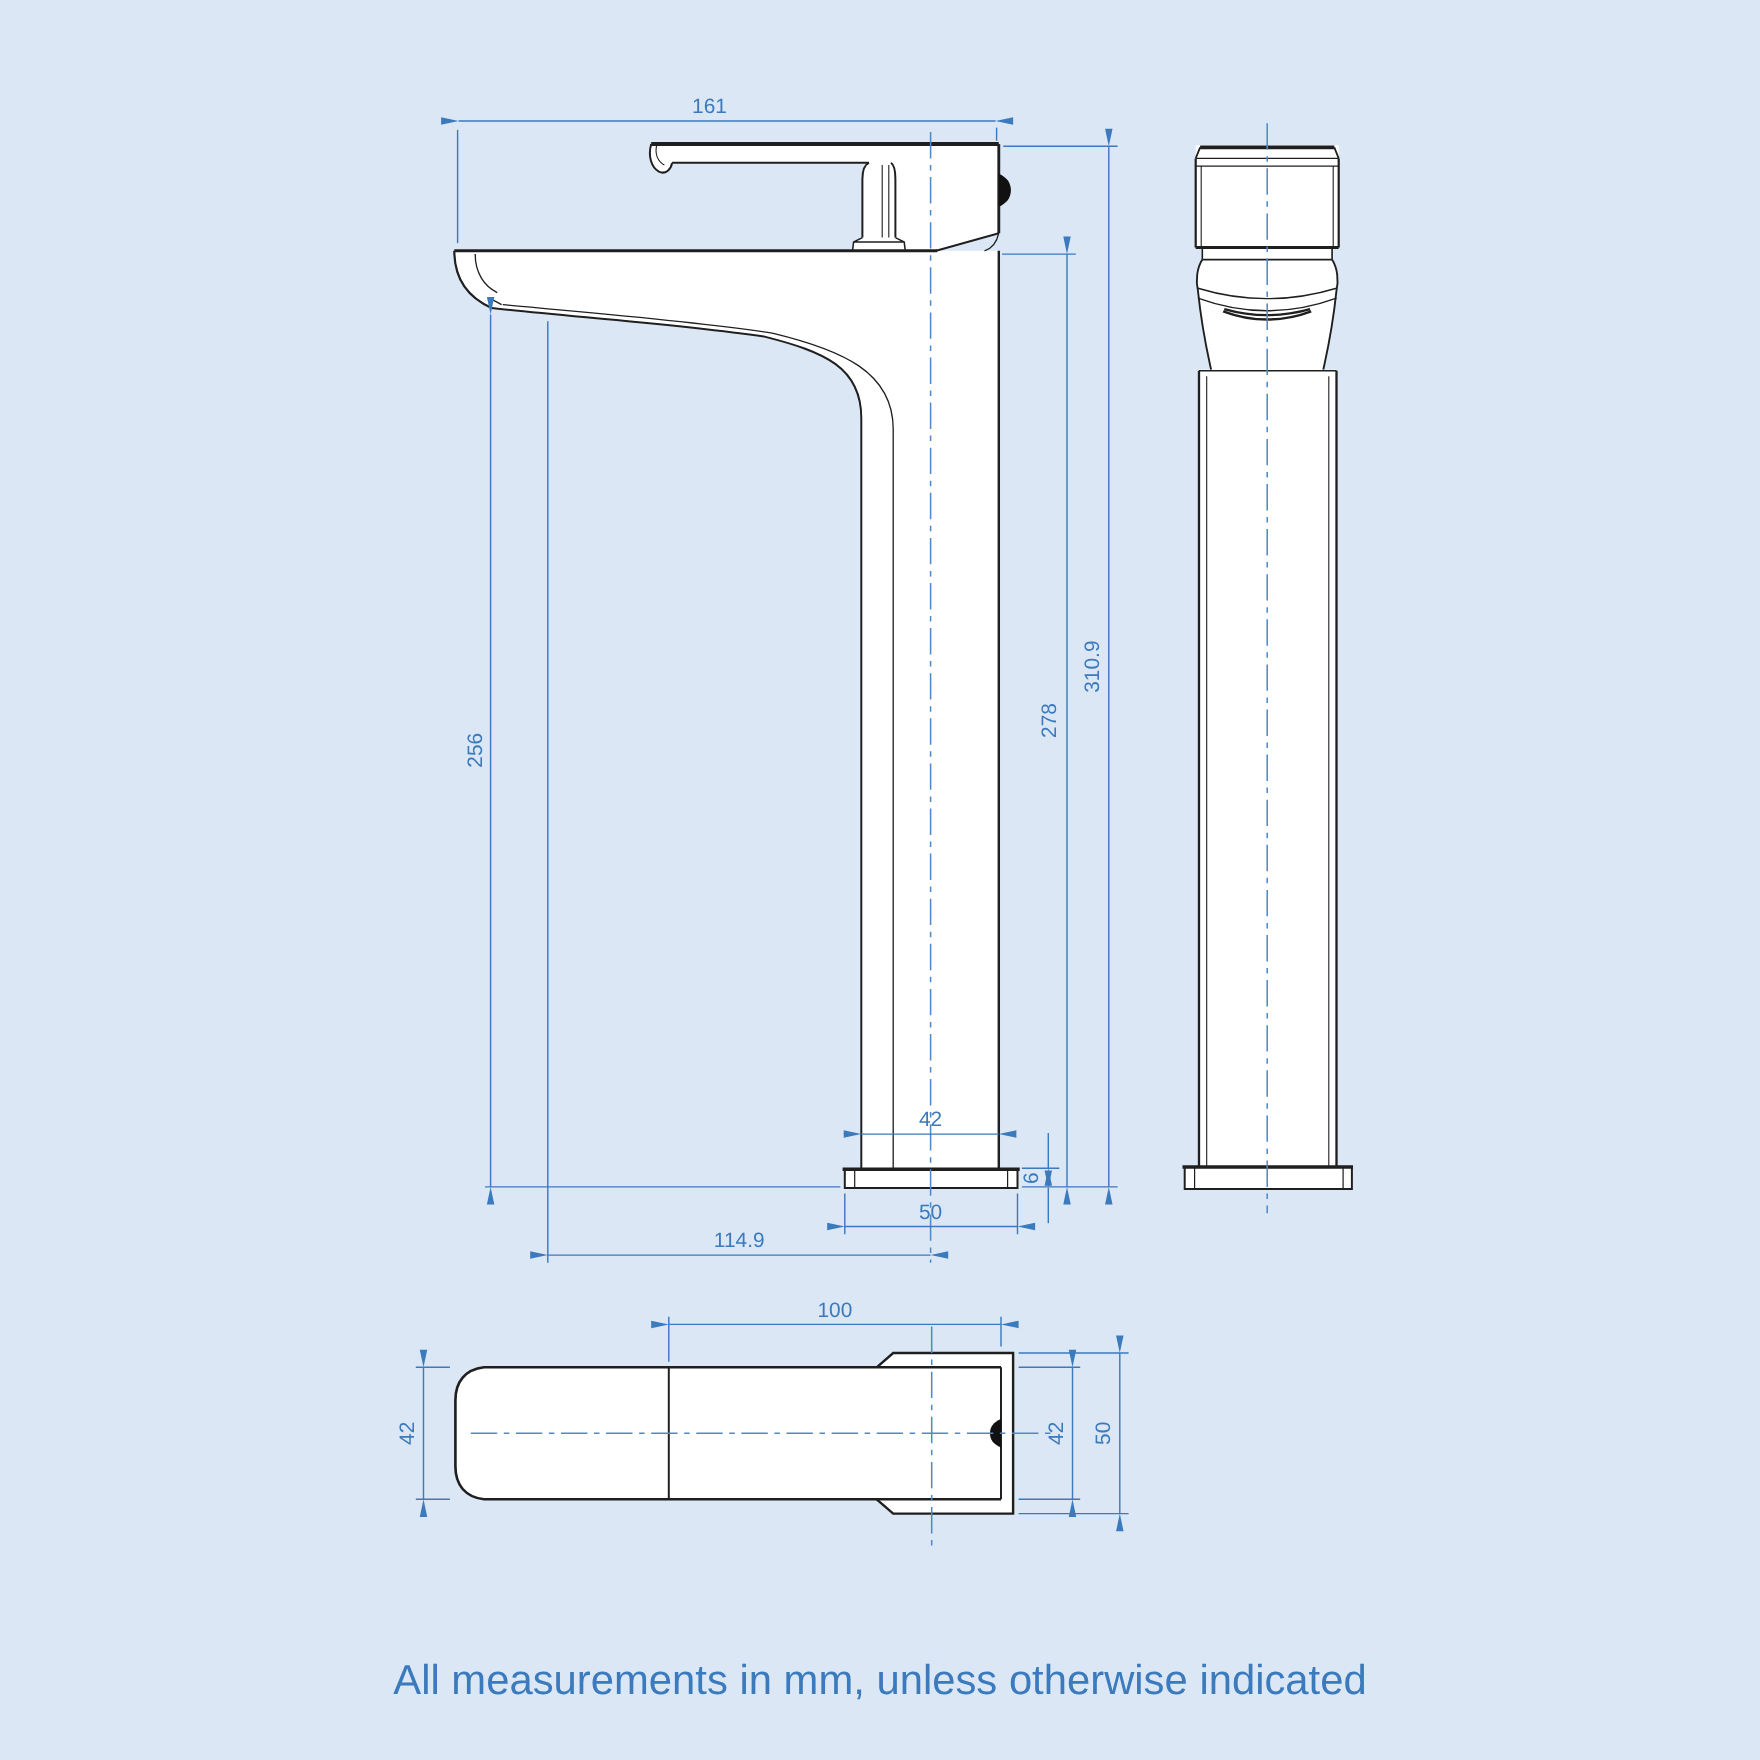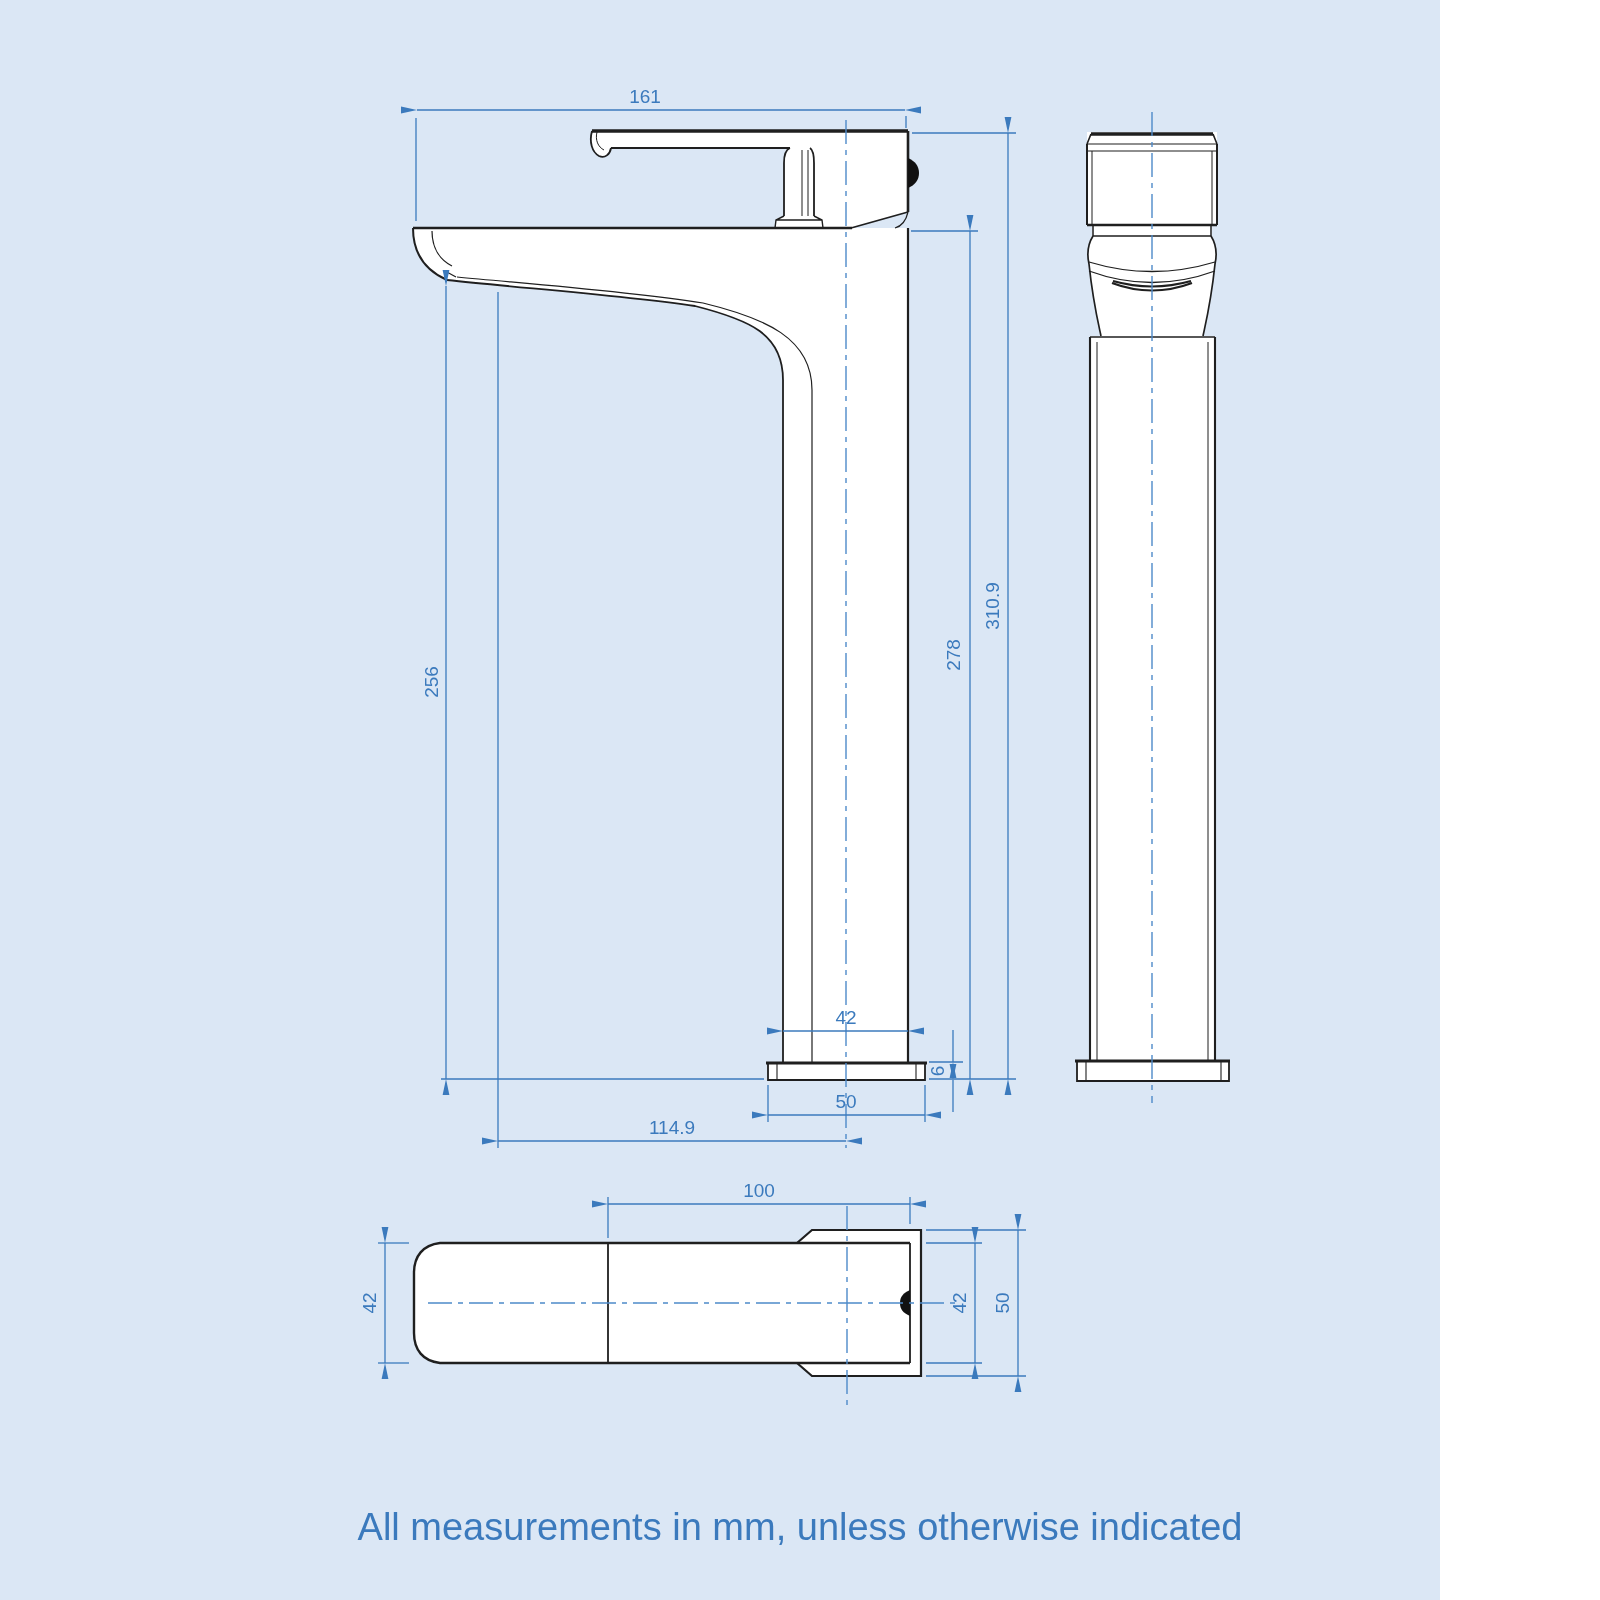--- a/index.html
+++ b/index.html
@@ -1,17 +1,17 @@
 <!DOCTYPE html>
 <html><head>
 <meta charset="utf-8">
 <style>
   html,body{margin:0;padding:0;}
   body{font-family:"Liberation Sans", sans-serif;}
-  .canvas{position:relative;width:1440px;height:1600px;background:#dbe7f5;overflow:hidden;}
+  .canvas{position:relative;width:1600px;height:1600px;background:#dbe7f5;overflow:hidden;}
   svg{display:block;}
   .dimtext{font-family:"Liberation Sans", sans-serif;font-size:19px;fill:#3b7abd;}
   .caption{font-family:"Liberation Sans", sans-serif;font-size:38px;fill:#3b7abd;}
 </style>
 </head>
 <body>
 
 <div class="canvas">
 <svg width="1600" height="1600" viewBox="0 0 1600 1600">
   <defs>

